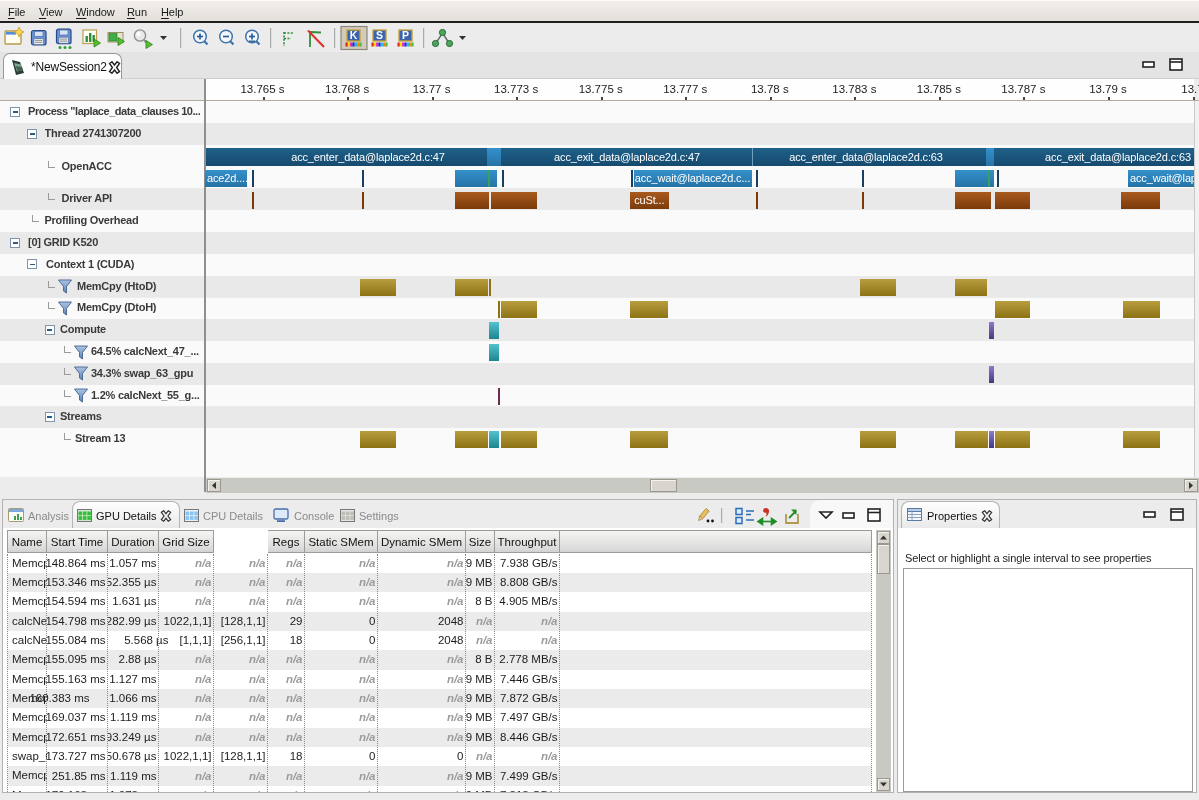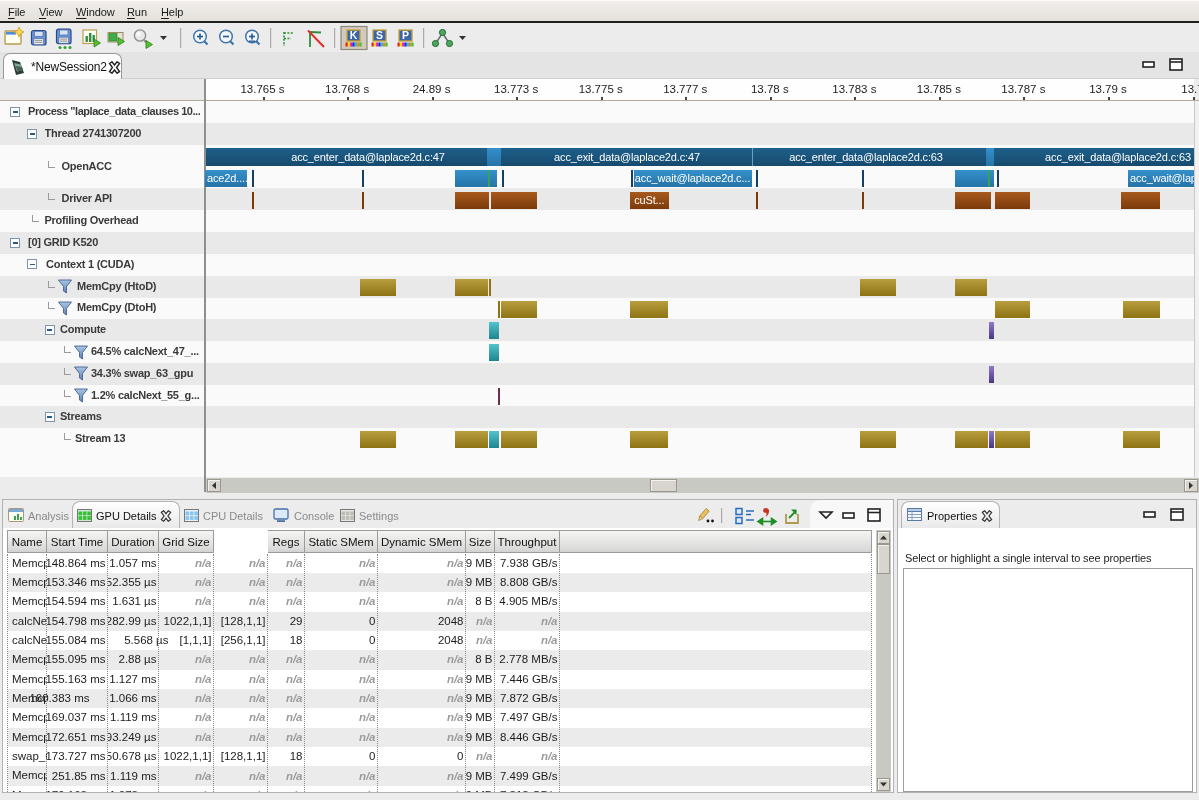--- a/index.html
+++ b/index.html
@@ -161,21 +161,21 @@
     <rect x="1" y="4" width="11" height="5" fill="#fff" stroke="#222" stroke-width="1.6"></rect>
     <rect x="28" y="1" width="12" height="11" fill="#fff" stroke="#222" stroke-width="1.6"></rect>
     <line x1="28" y1="4" x2="40" y2="4" stroke="#222" stroke-width="1.6"></line>
   </svg>
 <div class="abs" style="left:0;top:79px;width:205px;height:22px;background:#eaeaea"></div>
 <div class="abs ruler">
 <div class="rlab" style="left:56.5px">13.765 s</div>
 <div class="tick" style="left:56.5px"></div>
 <div class="rlab" style="left:141.1px">13.768 s</div>
 <div class="tick" style="left:141.1px"></div>
-<div class="rlab" style="left:225.6px">24.89 s</div>
+<div class="rlab" style="left:225.6px">13.77 s</div>
 <div class="tick" style="left:225.6px"></div>
 <div class="rlab" style="left:310.1px">13.773 s</div>
 <div class="tick" style="left:310.1px"></div>
 <div class="rlab" style="left:394.7px">13.775 s</div>
 <div class="tick" style="left:394.7px"></div>
 <div class="rlab" style="left:479.2px">13.777 s</div>
 <div class="tick" style="left:479.2px"></div>
 <div class="rlab" style="left:563.8px">13.78 s</div>
 <div class="tick" style="left:563.8px"></div>
 <div class="rlab" style="left:648.4px">13.783 s</div>

